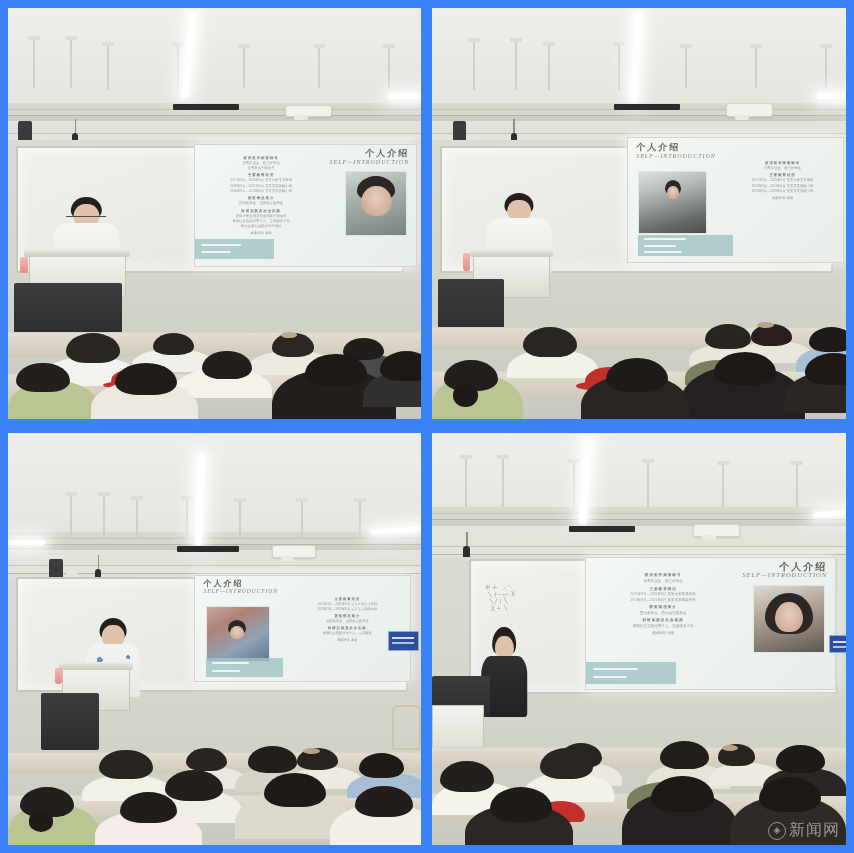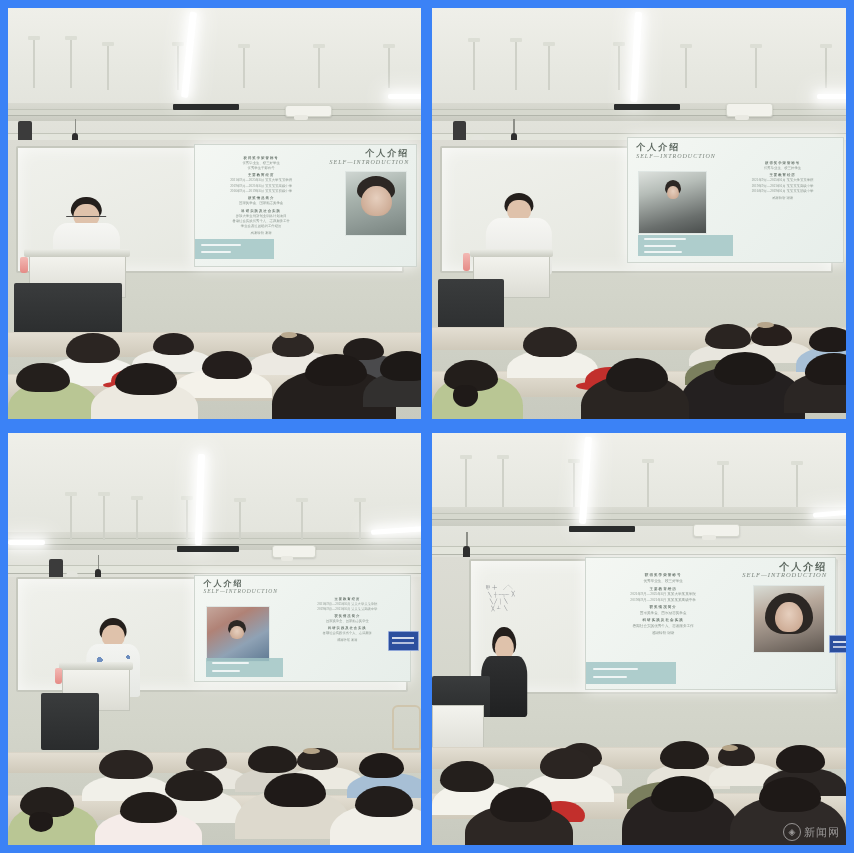--- a/index.html
+++ b/index.html
@@ -229,21 +229,21 @@
     display:flex;align-items:center;gap:3px;
     opacity:.55;
   }
   .wm-logo{
     width:16px;height:16px;border-radius:50%;
     border:1.5px solid rgba(255,255,255,.9);
     display:flex;align-items:center;justify-content:center;
     color:rgba(255,255,255,.95);font-size:9px;line-height:1;
   }
   .wm-text{
-    color:rgba(255,255,255,.92);font-size:11px;letter-spacing:1px;
+    color:rgba(255,255,255,.92);font-size:16px;letter-spacing:1px;
     font-family:"Liberation Sans",sans-serif;
     text-shadow:0 0 2px rgba(0,0,0,.35);
   }
 </style>
 </head>
 <body>
 
 <div id="collage">
 
   <div class="panel p-tl">

